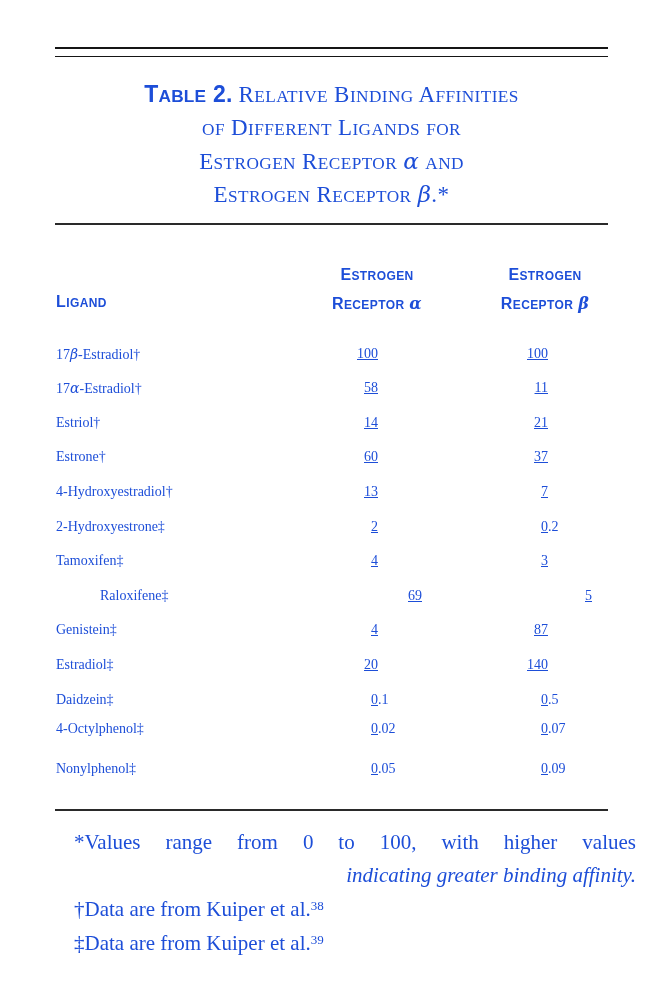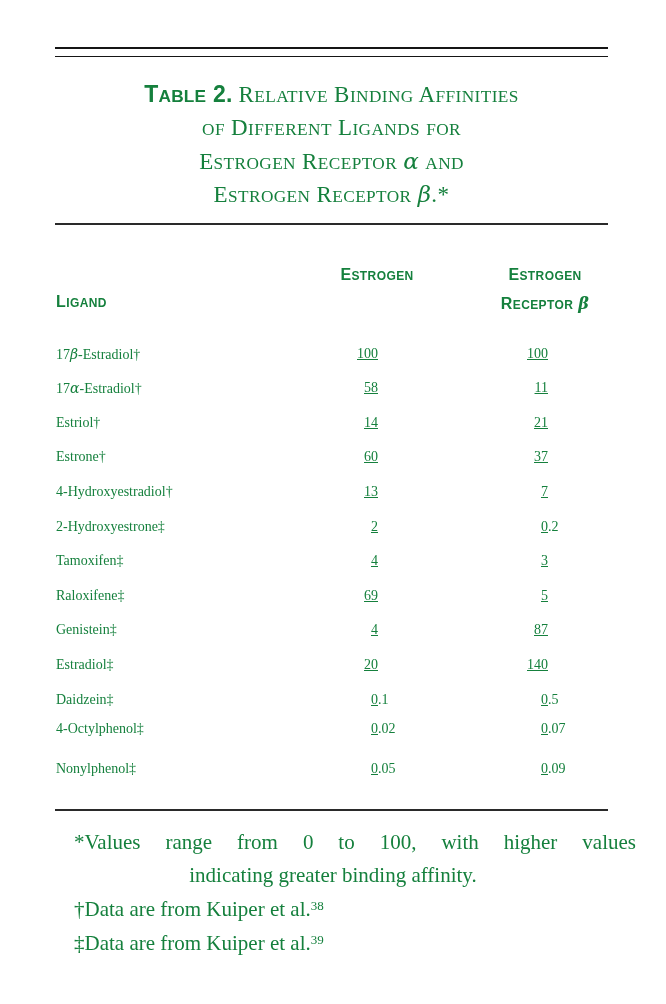--- a/index.html
+++ b/index.html
@@ -1,20 +1,20 @@
 <!DOCTYPE html>
 <html><head>
 <meta charset="utf-8">
 <style>
   html,body{margin:0;padding:0;background:#ffffff;}
   .page{
     position:relative;
     width:666px;height:1004px;
     background:#ffffff;
-    color:#15803d;
+    color:#1d4ed8;
     font-family:"Liberation Serif","DejaVu Serif",serif;
     overflow:hidden;
   }
   
   .rule-double{
     position:absolute;left:55px;width:553px;top:47px;height:7px;
     border-top:2px solid #151515;border-bottom:1px solid #151515;
   }
   .rule{position:absolute;left:55px;width:553px;height:2px;background:#2a2a2a;}
   .rule.mid{top:223px;}
@@ -50,21 +50,21 @@
   .lig{position:absolute;left:1px;top:0;white-space:nowrap;}
   .num{position:absolute;top:0;width:0;height:28px;}
   .na{left:323px;}
   .nb{left:493px;}
   .ip{position:absolute;right:0;top:0;white-space:nowrap;text-decoration:underline;}
   .fp{position:absolute;left:0;top:0;white-space:nowrap;}
   
   .fn{position:absolute;left:30px;width:606px;font-size:21px;line-height:33px;}
   .fn1{top:826px;}
   .fn1-l1{text-align:justify;text-align-last:justify;text-indent:44px;white-space:nowrap;}
-  .fn1-l2{text-align:center;}
+  .fn1-l2{text-align:right;font-style:italic;}
   .fn2{top:893px;text-indent:44px;}
   .fn3{top:927px;text-indent:44px;}
   .sup{font-size:0.62em;position:relative;top:-0.45em;letter-spacing:0;}
 </style>
 </head>
 <body>
 
 <div class="page">
 
   <div class="rule-double"></div>
@@ -74,20 +74,21 @@
     <div><span class="smc">O</span><span class="smc">F</span> D<span class="smc">I</span><span class="smc">F</span><span class="smc">F</span><span class="smc">E</span><span class="smc">R</span><span class="smc">E</span><span class="smc">N</span><span class="smc">T</span> L<span class="smc">I</span><span class="smc">G</span><span class="smc">A</span><span class="smc">N</span><span class="smc">D</span><span class="smc">S</span> <span class="smc">F</span><span class="smc">O</span><span class="smc">R</span></div>
     <div>E<span class="smc">S</span><span class="smc">T</span><span class="smc">R</span><span class="smc">O</span><span class="smc">G</span><span class="smc">E</span><span class="smc">N</span> R<span class="smc">E</span><span class="smc">C</span><span class="smc">E</span><span class="smc">P</span><span class="smc">T</span><span class="smc">O</span><span class="smc">R</span> <span class="gk">α</span> <span class="smc">A</span><span class="smc">N</span><span class="smc">D</span></div>
     <div>E<span class="smc">S</span><span class="smc">T</span><span class="smc">R</span><span class="smc">O</span><span class="smc">G</span><span class="smc">E</span><span class="smc">N</span> R<span class="smc">E</span><span class="smc">C</span><span class="smc">E</span><span class="smc">P</span><span class="smc">T</span><span class="smc">O</span><span class="smc">R</span> <span class="gk">β</span>.*</div>
   </div>
 
   <div class="rule mid"></div>
 
   <div class="hdr hdr-ligand">L<span class="smc">I</span><span class="smc">G</span><span class="smc">A</span><span class="smc">N</span><span class="smc">D</span></div>
   <div class="hdr hdr-a">
     <div>E<span class="smc">S</span><span class="smc">T</span><span class="smc">R</span><span class="smc">O</span><span class="smc">G</span><span class="smc">E</span><span class="smc">N</span></div>
+    <div>R<span class="smc">E</span><span class="smc">C</span><span class="smc">E</span><span class="smc">P</span><span class="smc">T</span><span class="smc">O</span><span class="smc">R</span> <span class="gk">α</span></div>
   </div>
   <div class="hdr hdr-b">
     <div>E<span class="smc">S</span><span class="smc">T</span><span class="smc">R</span><span class="smc">O</span><span class="smc">G</span><span class="smc">E</span><span class="smc">N</span></div>
     <div>R<span class="smc">E</span><span class="smc">C</span><span class="smc">E</span><span class="smc">P</span><span class="smc">T</span><span class="smc">O</span><span class="smc">R</span> <span class="gk">β</span></div>
   </div>
 
   <div id="rows">
       <div class="trow" style="top: 345.5px;">
         <span class="lig">17<span class="gk">β</span>-Estradiol†</span>
         <span class="num na">
@@ -145,21 +146,21 @@
       </div>
       <div class="trow" style="top: 553.1px;">
         <span class="lig">Tamoxifen‡</span>
         <span class="num na">
           <span class="ip">4</span>
         </span>
         <span class="num nb">
           <span class="ip">3</span>
         </span>
       </div>
-      <div class="trow" style="top: 587.7px;">
+      <div class="trow" style="top: 587.7px; margin-left: 44px;">
         <span class="lig">Raloxifene‡</span>
         <span class="num na">
           <span class="ip">69</span>
         </span>
         <span class="num nb">
           <span class="ip">5</span>
         </span>
       </div>
       <div class="trow" style="top: 622.3px;">
         <span class="lig">Genistein‡</span>

